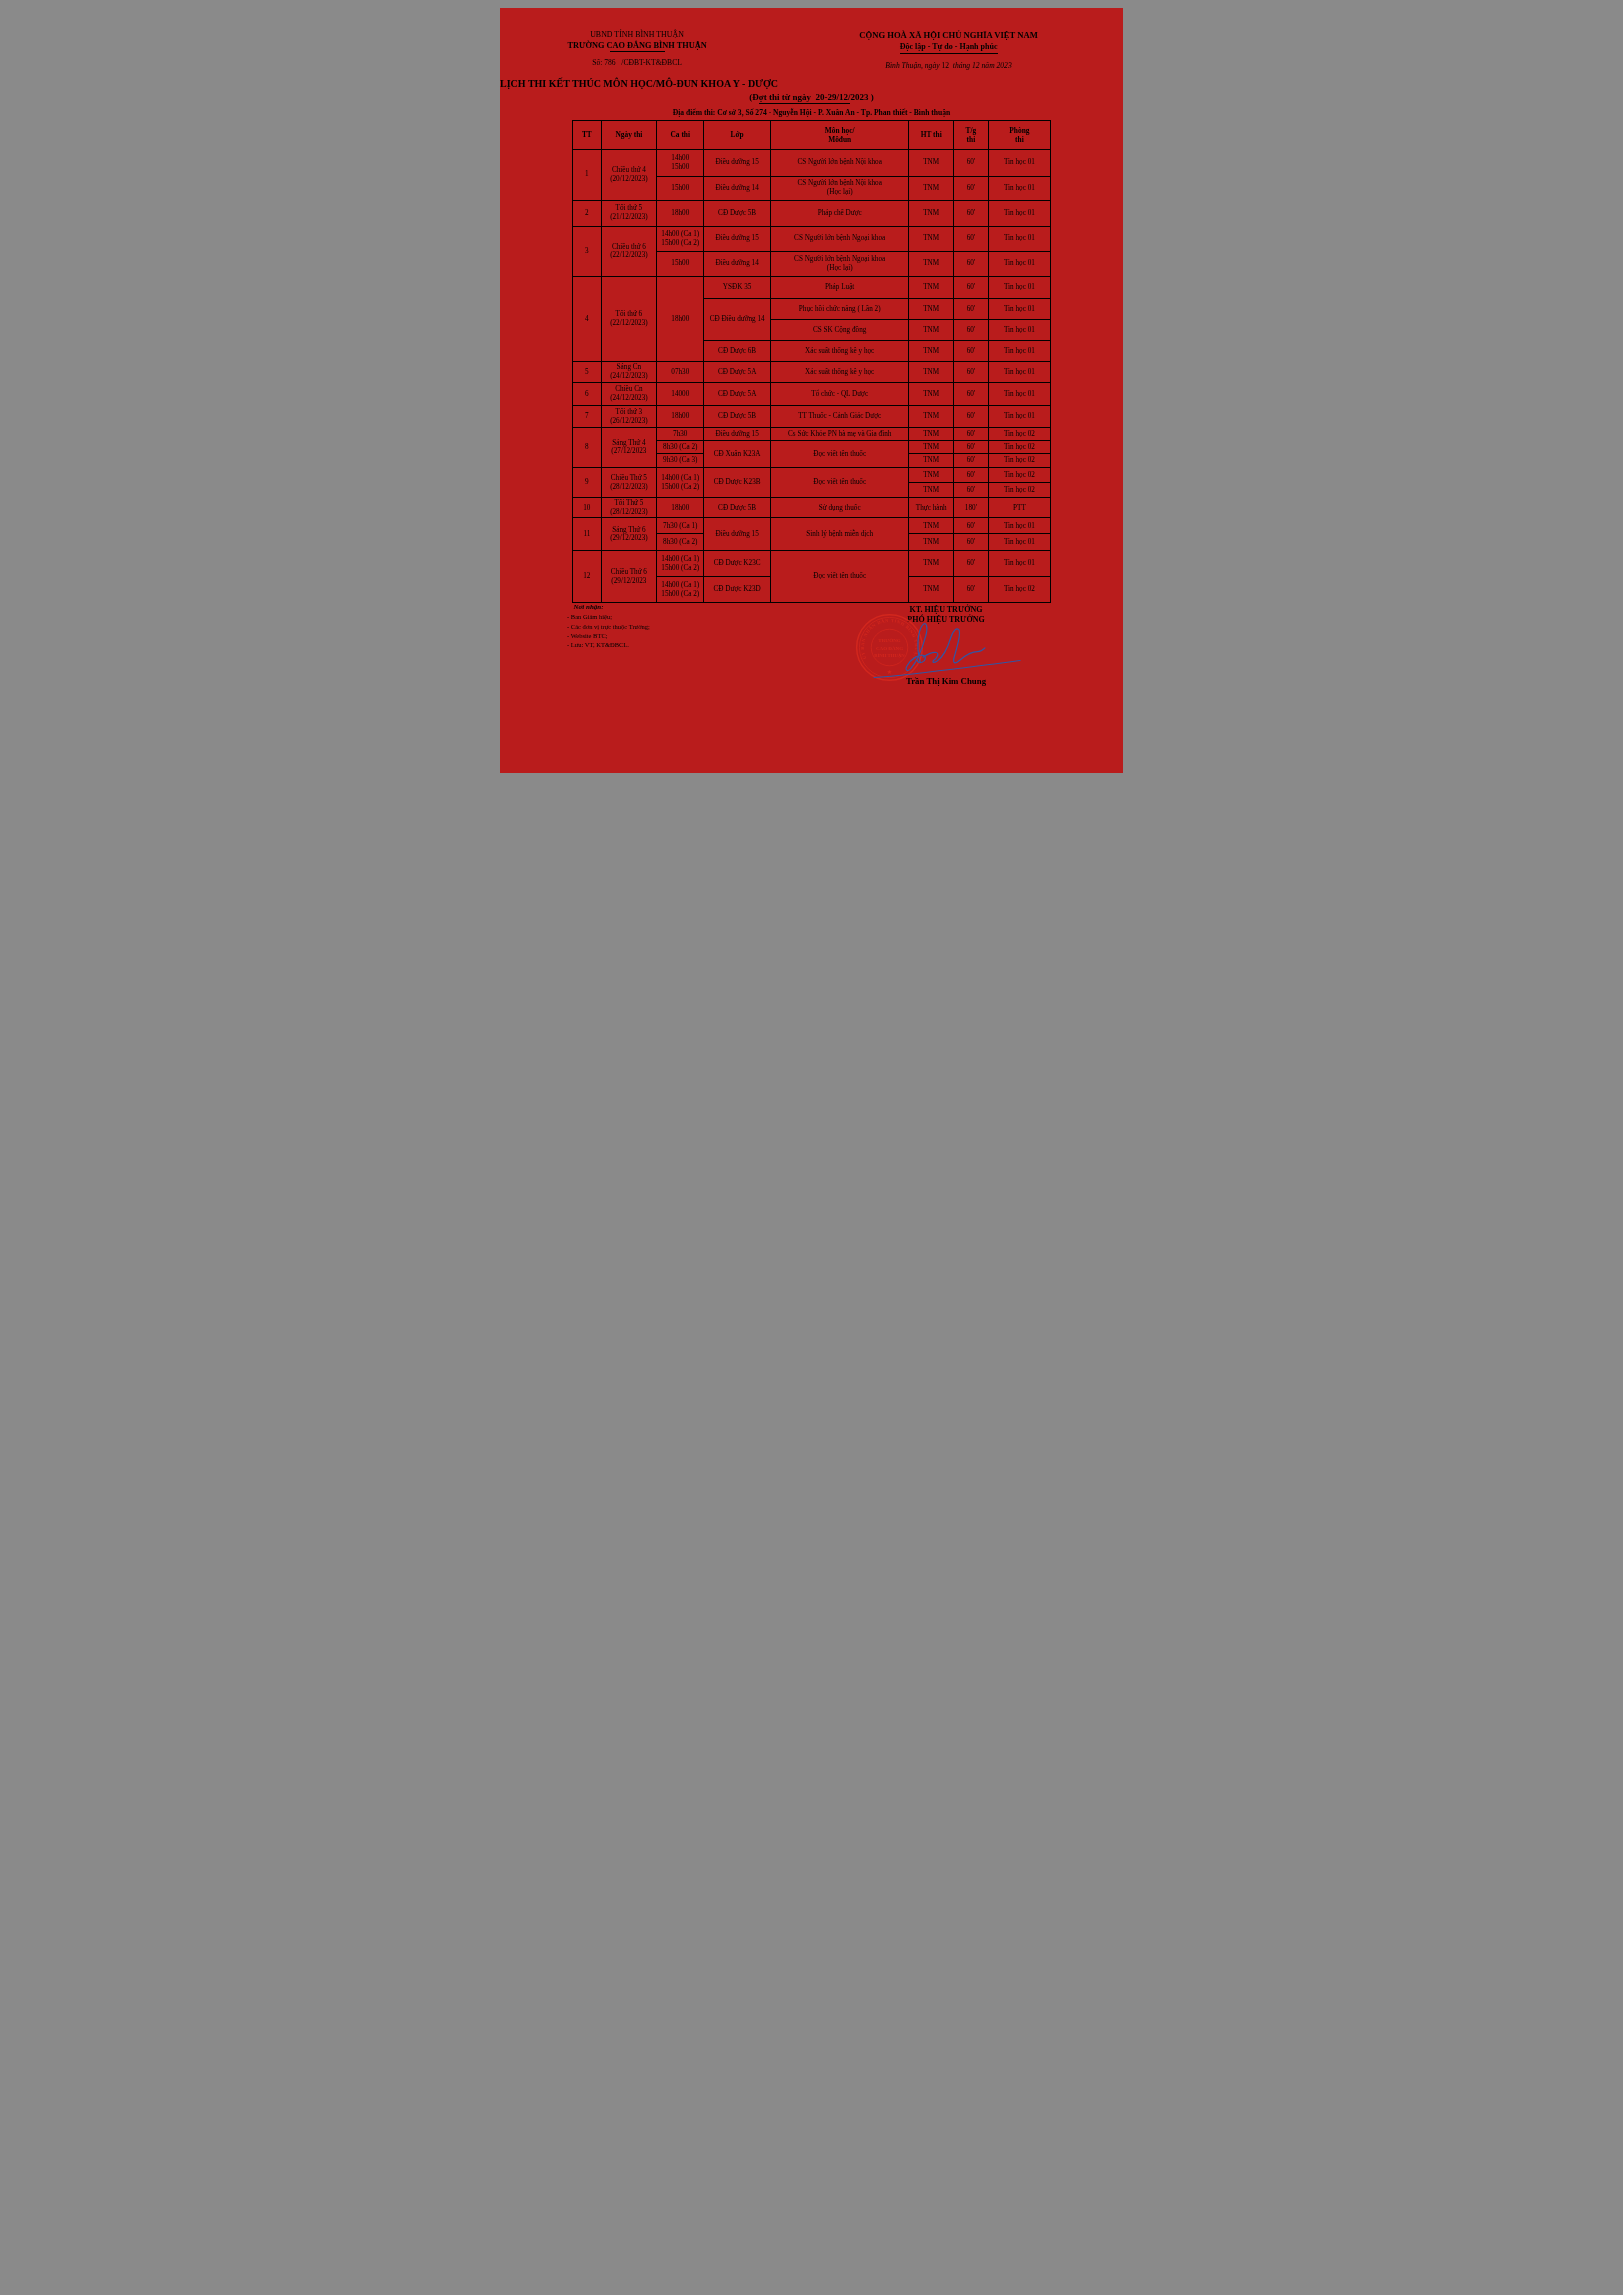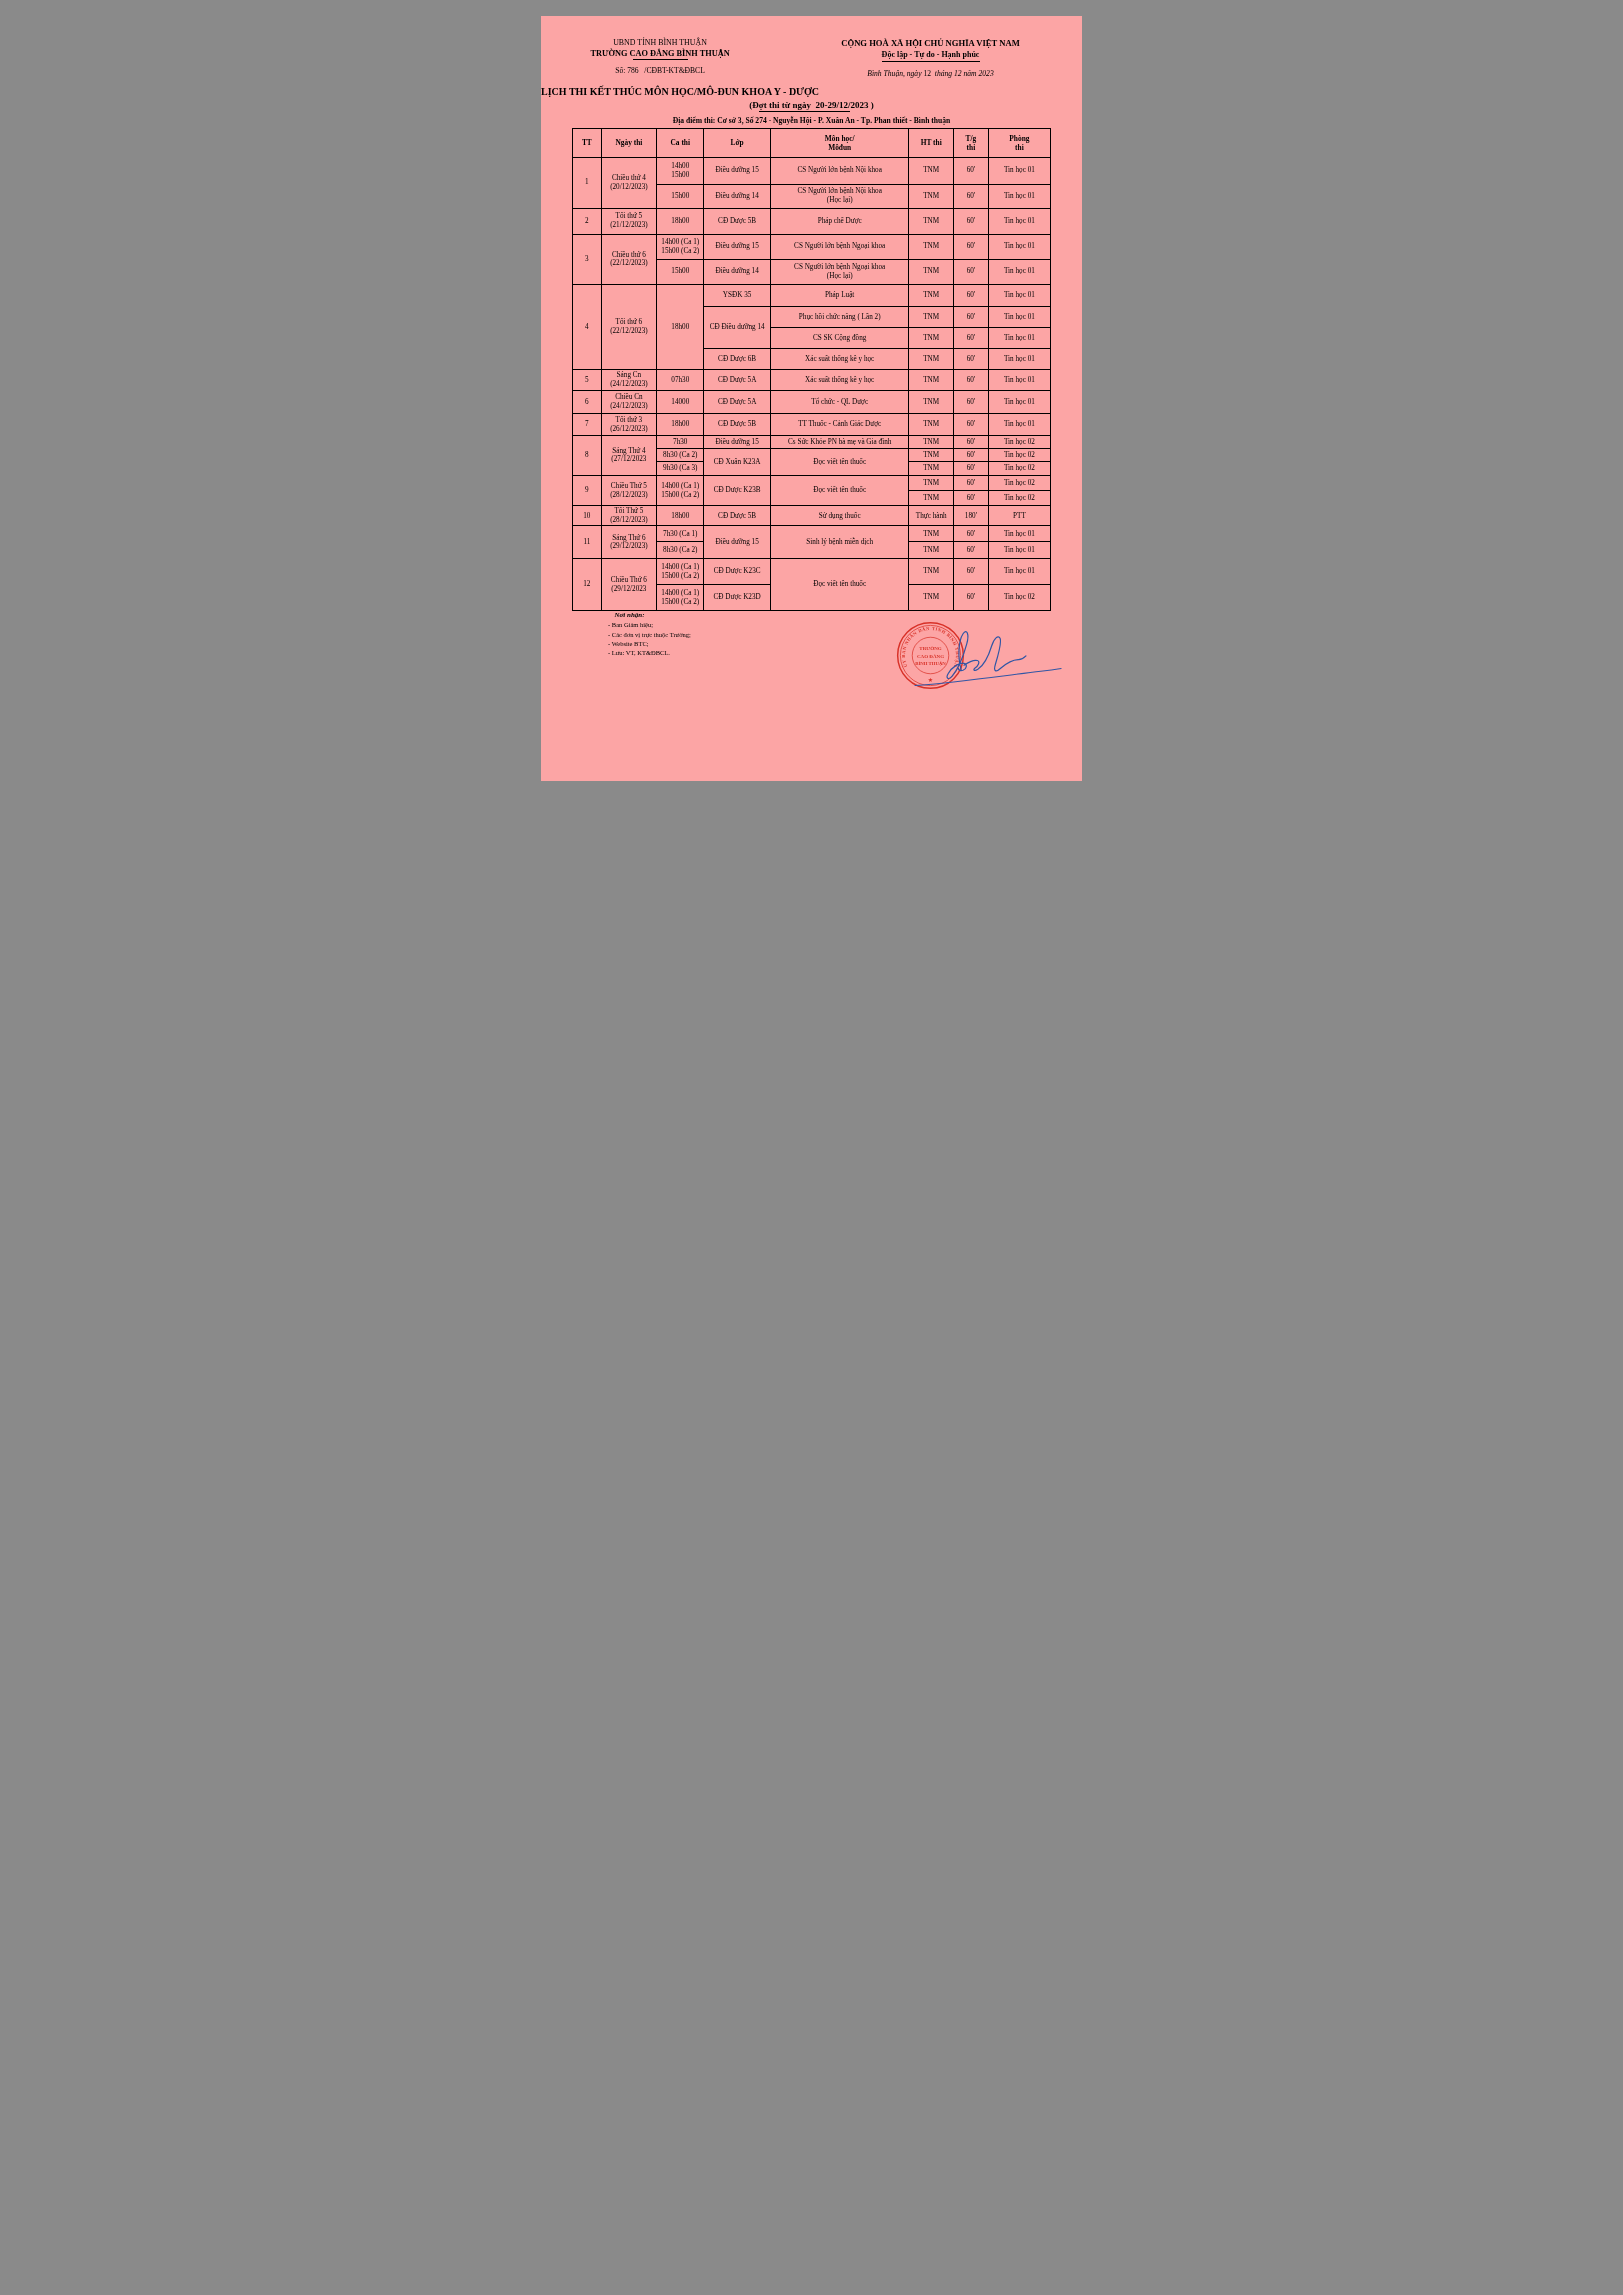--- a/index.html
+++ b/index.html
@@ -1,18 +1,18 @@
 <!DOCTYPE html>
 <html style="--stamp-color: #d5281e; --sig-color: #3156a5;font-size:7.4px"><head>
 <meta charset="utf-8">
 <style>
   html,body { margin:0; padding:0; background:#8a8a8a; }
   .page {
-    position:relative; width:541px; height:765px; margin:16px auto;
-    background:#fca5a5; color:#000;
+    position:relative; width:623px; height:765px; margin:8px auto;
+    background:#b91c1c; color:#000;
     font-family:"Liberation Serif","DejaVu Serif",serif;
     overflow:hidden;
   }
   
   .header { display:flex; padding-top:22px; }
   .header-left  { width:44%; text-align:center; }
   .header-right { width:56%; text-align:center; }
   .hl1 { font-size:7.9px; }
   .hl2 { font-size:8.3px; font-weight:bold; margin-top:1.9px; }
   .hl3 { font-size:7.6px; margin-top:5.6px; white-space:pre; }
@@ -318,20 +318,25 @@
     <div class="noi-nhan" data-name="recipients-block">
       <div class="nn-label" data-name="recipients-label">Nơi nhận:</div>
       <div id="noi-nhan-list" data-name="recipients-list">
           <div data-name="recipient-item">- Ban Giám hiệu;</div>
           <div data-name="recipient-item">- Các đơn vị trực thuộc Trường;</div>
           <div data-name="recipient-item">- Website BTC;</div>
           <div data-name="recipient-item">- Lưu: VT, KT&amp;ĐBCL.</div>
         </div>
     </div>
 
+    <div class="sign-block" data-name="signature-block">
+      <div class="sg1" data-name="signer-role-1">KT. HIỆU TRƯỞNG</div>
+      <div class="sg2" data-name="signer-role-2">PHÓ HIỆU TRƯỞNG</div>
+      <div class="signer-name" data-name="signer-name">Trần Thị Kim Chung</div>
+    </div>
 
     <svg class="stamp-svg" viewBox="0 0 160 160" data-name="official-stamp">
       <circle class="stamp-stroke" cx="80" cy="80" r="72" stroke-width="3.2"></circle>
       <circle class="stamp-stroke" cx="80" cy="80" r="66" stroke-width="1.6"></circle>
       <circle class="stamp-stroke" cx="80" cy="80" r="40" stroke-width="1.6"></circle>
       <defs>
         <path id="ring-arc" d="M 33.6,111.3 A 56,56 0 1 1 126.4,111.3"></path>
       </defs>
       <text class="stamp-fill" font-size="10" font-weight="bold" letter-spacing="1.2" data-name="stamp-ring-text">
         <textPath href="#ring-arc" startOffset="50%" text-anchor="middle">ỦY BAN NHÂN DÂN TỈNH BÌNH THUẬN</textPath>

